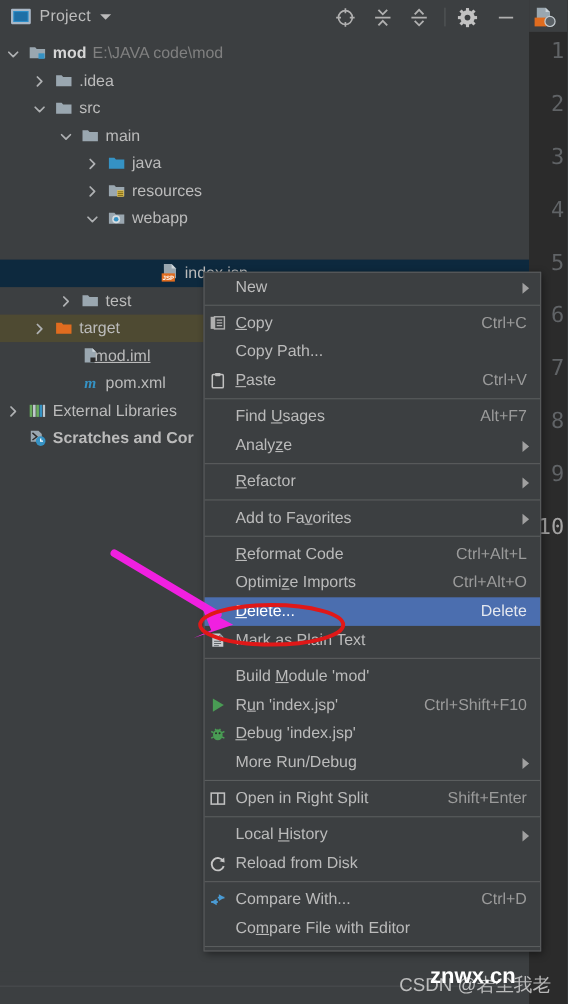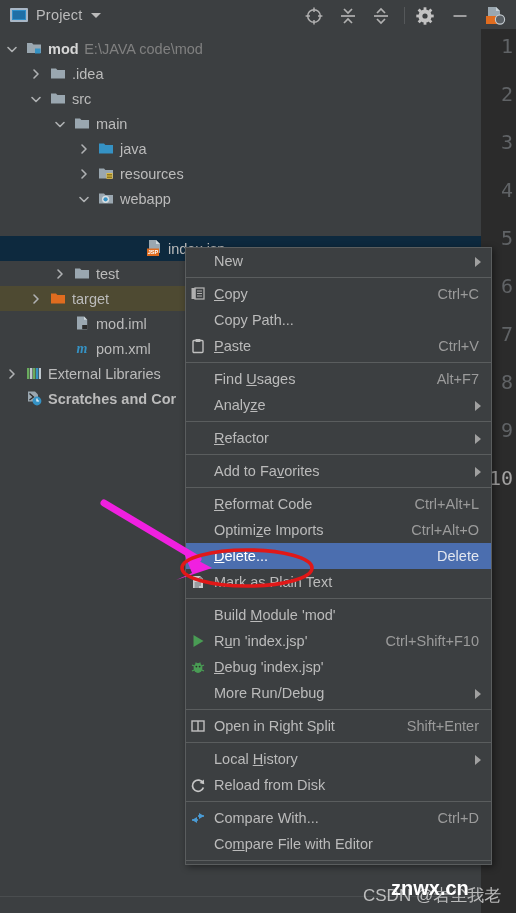--- a/index.html
+++ b/index.html
@@ -360,21 +360,21 @@
             <path d="M1 3.5 h5 l1.4 1.6 H15 v8.4 H1 z" fill="#e06c1f"></path>
           </svg></div>
         <span class="label" style="left: 72px;">target</span>
       </div>
       <div class="row" style="top: 281px;">
         <div class="ficon" style="left: 74px; top: 4px;"><svg width="16" height="16" viewBox="0 0 16 16">
             <path d="M3 1.5 h7 l3.2 3.2 v9.8 H3 z" fill="#9aa7b0"></path>
             <path d="M10 1.5 l3.2 3.2 h-3.2 z" fill="#cfd7dc"></path>
             <rect x="8.2" y="10" width="5" height="4.2" fill="#2b2b2b"></rect>
           </svg></div>
-        <span class="label" style="left: 96px;">mod.iml</span>
+        <span class="label" style="left: 86px; text-decoration: underline;">mod.iml</span>
       </div>
       <div class="row" style="top: 306px;">
         <div class="ficon" style="left: 74px; top: 4px;"><svg width="16" height="16" viewBox="0 0 16 16">
             <text x="8" y="13" font-size="14" font-family="Liberation Serif,serif" font-style="italic" font-weight="bold" fill="#3592c4" text-anchor="middle">m</text>
           </svg></div>
         <span class="label" style="left: 96px;">pom.xml</span>
       </div>
       <div class="row" style="top: 331px;">
         <div class="arrow" style="left: 6px;">
           <svg width="12" height="12" viewBox="0 0 12 12">

